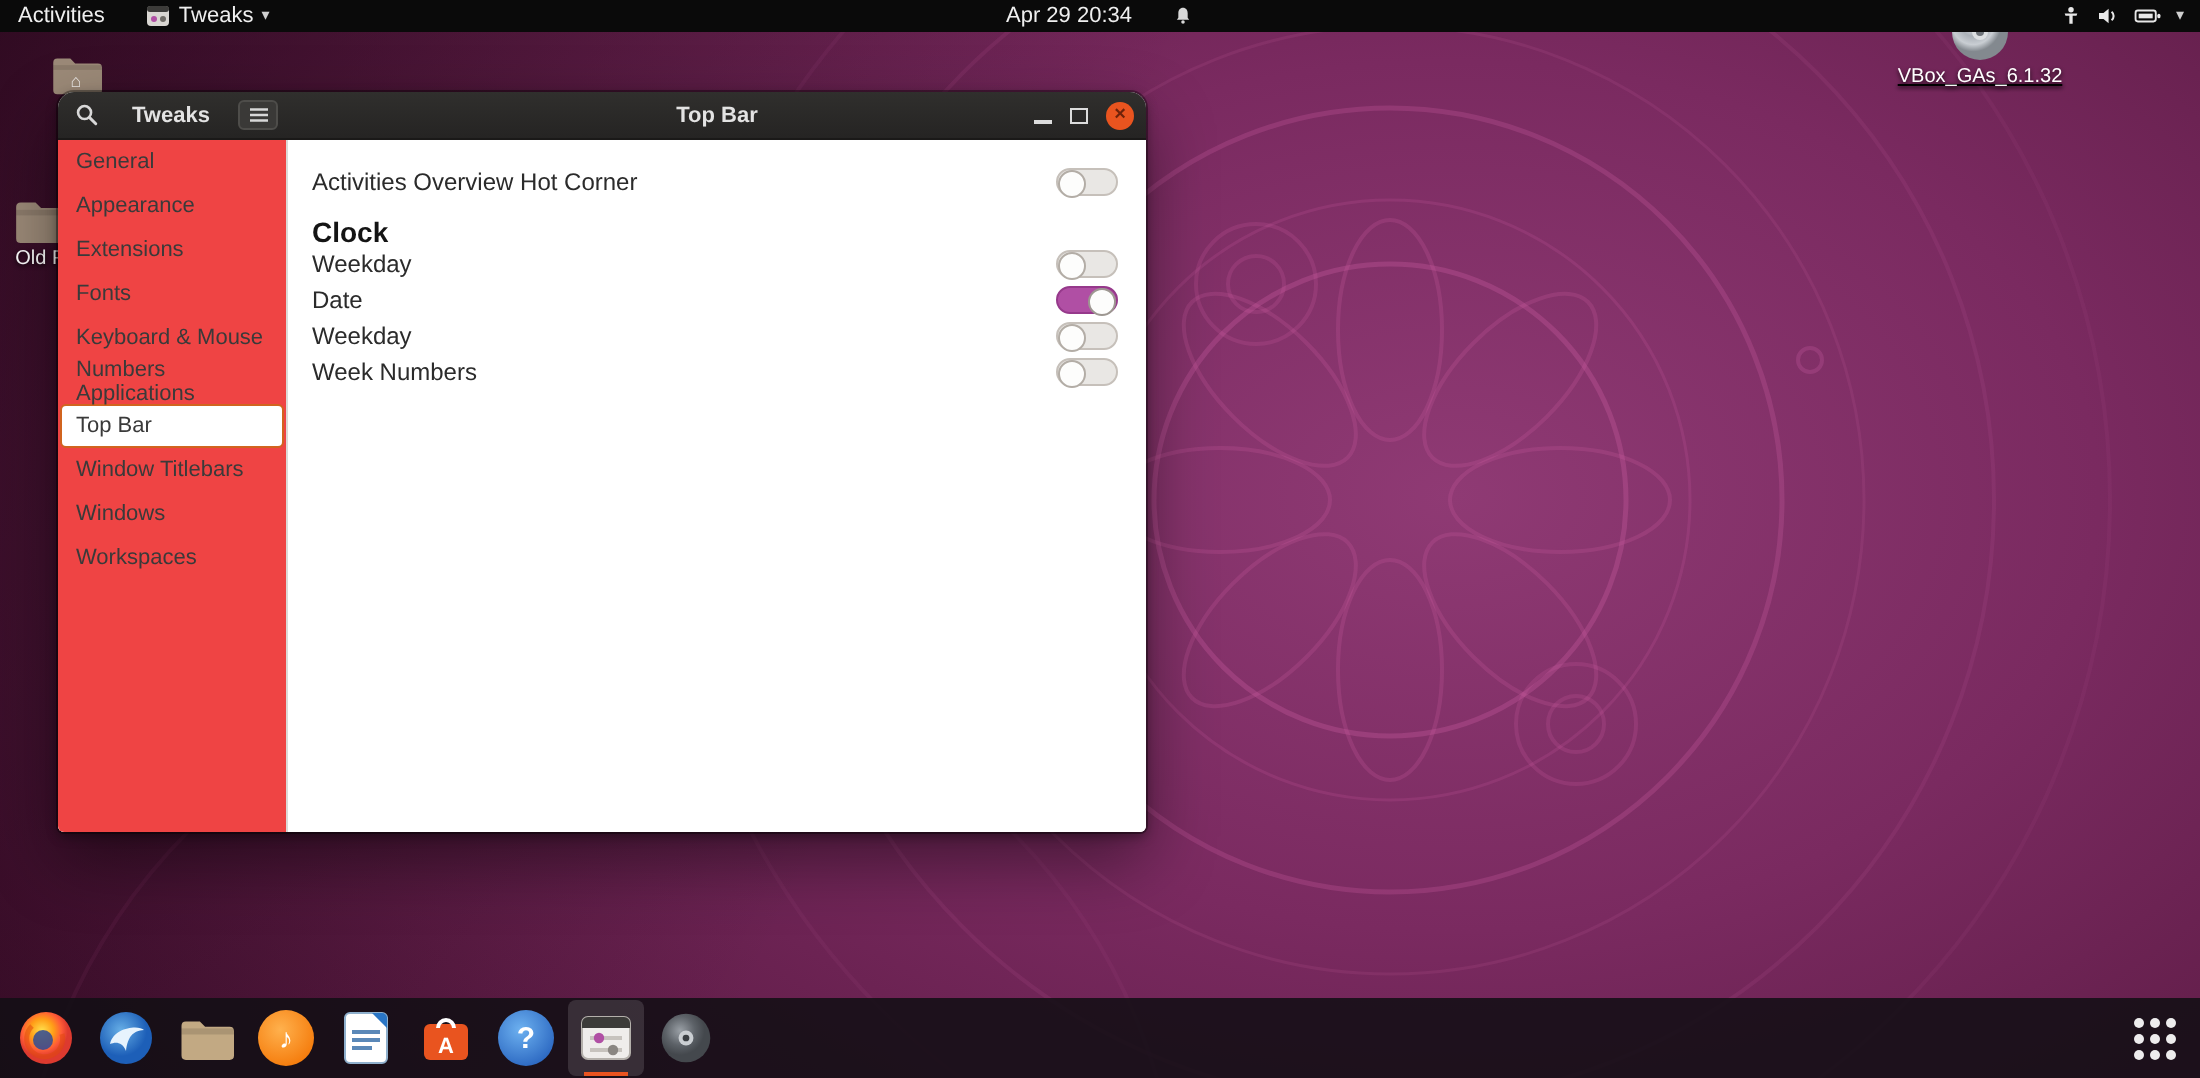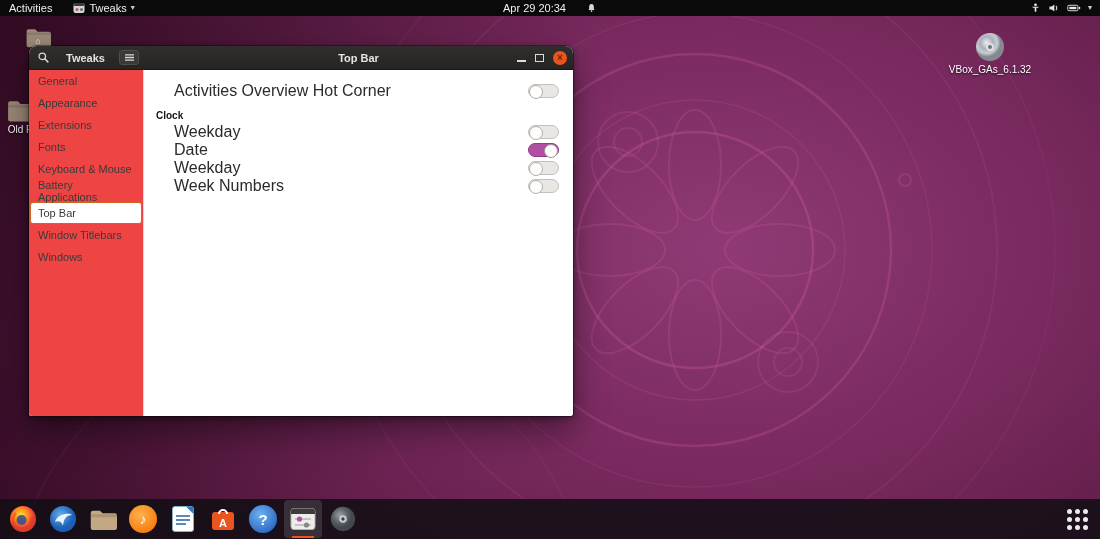--- a/index.html
+++ b/index.html
@@ -27,21 +27,21 @@
     display:flex; align-items:center; gap:20px; cursor:pointer; }
   .tb-right { position:absolute; right:0; top:0; height:100%;
     display:flex; align-items:center; gap:7px; padding:0 8px; cursor:pointer; }
   .tb-icon { display:flex; align-items:center; }
 
   
   .desk-icon { position:absolute; z-index:5; display:flex; flex-direction:column; align-items:center; cursor:pointer; }
   .desk-label { color:#fff; font-size:10px; text-shadow:0 1px 2px rgba(0,0,0,.85); margin-top:2px; white-space:nowrap; }
   .di-home { left:25px; top:26px; width:26px; }
   .di-old  { left:4px;  top:98px; width:34px; }
-  .di-vbox { left:930px; top:32px; width:120px; }
+  .di-vbox { left:930px; top:1px; width:120px;text-decoration:underline; }
 
   
   .window {
     position:absolute; left:29px; top:46px; width:544px; height:370px; z-index:20;
     border-radius:8px 8px 3px 3px; overflow:hidden; background:#ffffff;
     box-shadow:0 2px 6px rgba(0,0,0,.4), 0 14px 34px rgba(0,0,0,.45), 0 0 0 1px rgba(0,0,0,.35);
     display:flex; flex-direction:column;
   }
   .headerbar {
     height:24px; flex:0 0 24px; display:flex; position:relative;
@@ -62,23 +62,23 @@
     color:#6e220a; font-size:10px; font-weight:bold; line-height:1; cursor:pointer; }
 
   .window-body { flex:1; display:flex; background:#fff; }
   .sidebar { width:115px; background:#ef4444; border-right:1px solid #dcdad7; padding:0 1px; }
   .side-item { height:22px; display:flex; align-items:center; padding:0 7px;
     font-size:11px; color:#3a3a3a; border:1px solid transparent; border-radius:3px; cursor:pointer; }
   .side-item.on { border-color:#d1641f; background:#ffffff; }
 
   .content { flex:1; padding:12px 14px 0 12px; }
   .c-row { height:18px; display:flex; align-items:center; justify-content:space-between; }
-  .c-label { font-size:16px; color:#2b2b2b;margin-left:18px; }
+  .c-label { font-size:12px; color:#2b2b2b; }
   .c-header { height:15px; margin-top:8px; display:flex; align-items:center;
-    font-size:10px; font-weight:bold; color:#141414; }
+    font-size:14px; font-weight:bold; color:#141414; }
 
   .switch { width:31px; height:14px; border-radius:7px; background:#e9e7e4; border:1px solid #c6c0ba;
     position:relative; cursor:pointer; flex:0 0 auto; }
   .switch::after { content:""; position:absolute; top:0; left:0; width:12px; height:12px;
     border-radius:50%; background:#fdfdfc; border:1px solid #b3ada6; }
   .switch.on { background:#b04fa4; border-color:#96398b; }
   .switch.on::after { left:auto; right:0; border-color:#9d9791; }
 
   
   .dock { position:absolute; left:0; right:0; bottom:0; height:40px; z-index:55;
@@ -245,30 +245,33 @@
         <div class="side-item">
             <span>Extensions</span>
           </div>
         <div class="side-item">
             <span>Fonts</span>
           </div>
         <div class="side-item">
             <span>Keyboard &amp; Mouse</span>
           </div>
         <div class="side-item">
-            <span>Battery Applications</span>
+            <span>Numbers Applications</span>
           </div>
         <div class="side-item on">
             <span>Top Bar</span>
           </div>
         <div class="side-item">
             <span>Window Titlebars</span>
           </div>
         <div class="side-item">
             <span>Windows</span>
+          </div>
+        <div class="side-item">
+            <span>Workspaces</span>
           </div>
       </div>
 
       <div class="content">
         <div class="c-row">
           <span class="c-label">Activities Overview Hot Corner</span>
           <div class="switch"></div>
         </div>
         <div class="c-header">Clock</div>
         <div class="c-row">

